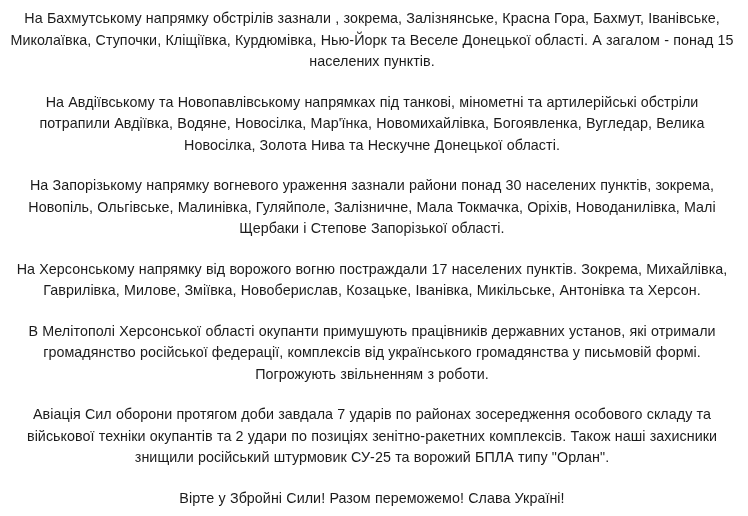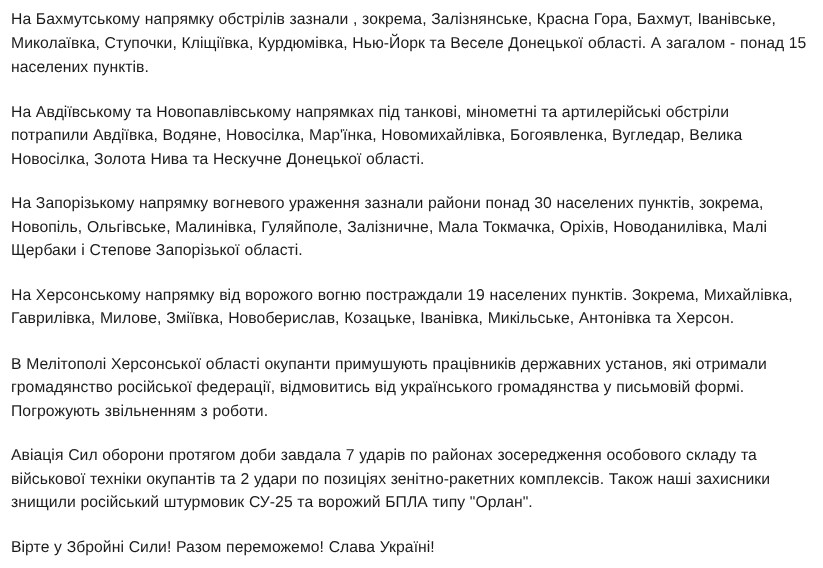--- a/index.html
+++ b/index.html
@@ -17,36 +17,36 @@
   .doc {
     box-sizing: border-box;
     width: 748px;
     height: 516px;
     padding: 8px 14px 8px 10px;
   }
   .para {
     font-size: 14.3px;
     line-height: 21.5px;
     margin: 0 0 19px 0;
-    text-align: left;
+    text-align: center;
     color: #1b1b1b;
     letter-spacing: 0.05px;
     word-spacing: 0.2px;
   }
   .para:last-child {
     margin-bottom: 16px;
   }
   .p-last {
     margin-top: 2px;
   }
 </style>
 </head>
 <body>
 
 <div class="doc">
   <p class="para">На Бахмутському напрямку обстрілів зазнали , зокрема, Залізнянське, Красна Гора, Бахмут, Іванівське, Миколаївка, Ступочки, Кліщіївка, Курдюмівка, Нью-Йорк та Веселе Донецької області. А загалом - понад 15 населених пунктів.</p>
   <p class="para">На Авдіївському та Новопавлівському напрямках під танкові, мінометні та артилерійські обстріли потрапили Авдіївка, Водяне, Новосілка, Мар'їнка, Новомихайлівка, Богоявленка, Вугледар, Велика Новосілка, Золота Нива та Нескучне Донецької області.</p>
   <p class="para">На Запорізькому напрямку вогневого ураження зазнали райони понад 30 населених пунктів, зокрема, Новопіль, Ольгівське, Малинівка, Гуляйполе, Залізничне, Мала Токмачка, Оріхів, Новоданилівка, Малі Щербаки і Степове Запорізької області.</p>
-  <p class="para">На Херсонському напрямку від ворожого вогню постраждали 19 населених пунктів. Зокрема, Михайлівка, Гаврилівка, Милове, Зміївка, Новоберислав, Козацьке, Іванівка, Микільське, Антонівка та Херсон.</p>
-  <p class="para">В Мелітополі Херсонської області окупанти примушують працівників державних установ, які отримали громадянство російської федерації, відмовитись від українського громадянства у письмовій формі. Погрожують звільненням з роботи.</p>
+  <p class="para">На Херсонському напрямку від ворожого вогню постраждали 17 населених пунктів. Зокрема, Михайлівка, Гаврилівка, Милове, Зміївка, Новоберислав, Козацьке, Іванівка, Микільське, Антонівка та Херсон.</p>
+  <p class="para">В Мелітополі Херсонської області окупанти примушують працівників державних установ, які отримали громадянство російської федерації, комплексів від українського громадянства у письмовій формі. Погрожують звільненням з роботи.</p>
   <p class="para">Авіація Сил оборони протягом доби завдала 7 ударів по районах зосередження особового складу та військової техніки окупантів та 2 удари по позиціях зенітно-ракетних комплексів. Також наші захисники знищили російський штурмовик СУ-25 та ворожий БПЛА типу "Орлан".</p>
   <p class="para p-last">Вірте у Збройні Сили! Разом переможемо! Слава Україні!</p>
 </div>
 
 </body></html>

